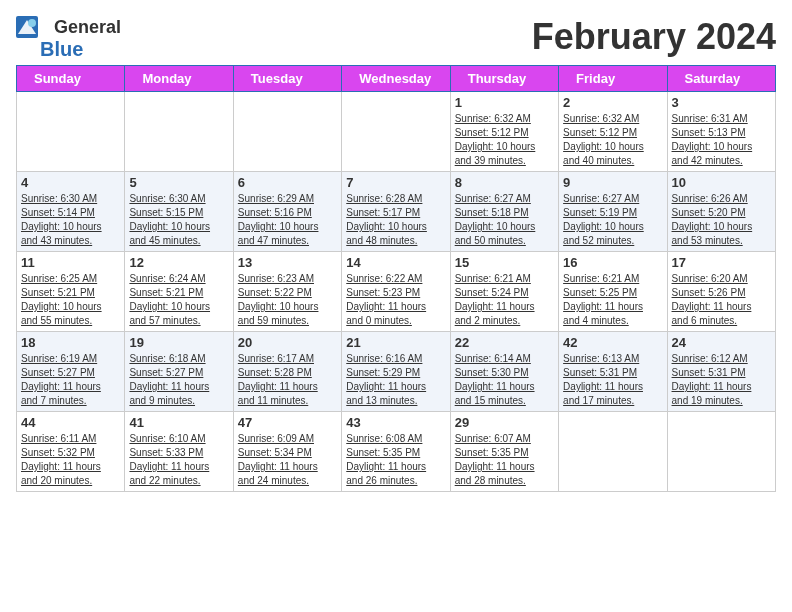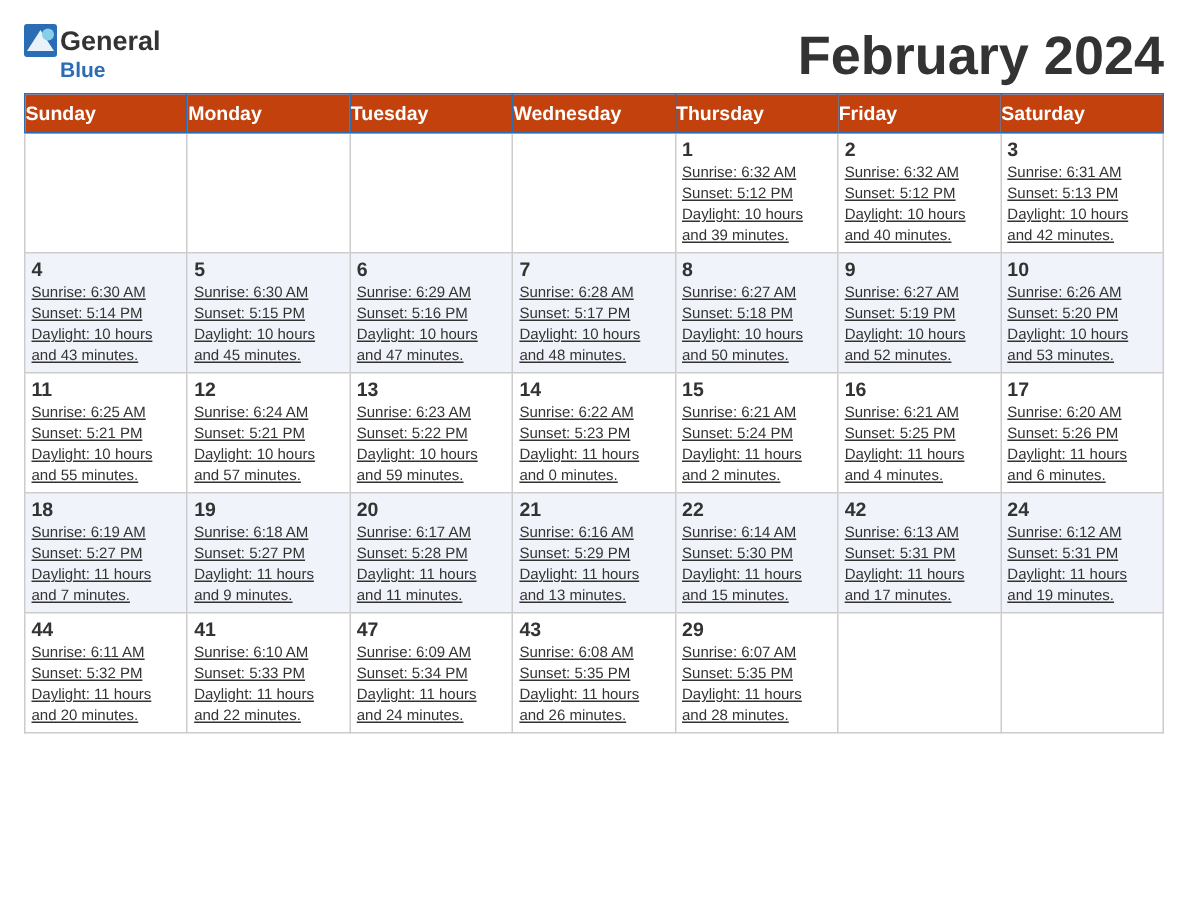--- a/index.html
+++ b/index.html
@@ -17,44 +17,44 @@
       margin-bottom: 4px;
     }
     .logo {
       display: flex;
       flex-direction: column;
       align-items: flex-start;
     }
     .logo-wrapper {
       display: flex;
       align-items: center;
-      gap: 2px;
+      gap: 16px;
     }
     .title-section {
       text-align: right;
     }
     .month-title {
       font-size: 36px;
       font-weight: bold;
       color: #333;
       text-align: center;
     }
     .subtitle {
       font-size: 14px;
       color: #333;
     }
     .calendar {
       width: 100%;
       border-collapse: collapse;
       font-size: 11px;
     }
     .calendar th {
-      background: #c2410c;
+      background: #d946ef;
       color: #fff;
-      padding: 5px 0;
+      padding: 5px 17px;
       text-align: left;
       font-size: 13px;
       border: 1px solid #2a6db5;
     }
     .calendar td {
       border: 1px solid #ccc;
       vertical-align: top;
       padding: 3px 4px;
       width: calc(100% / 7);
       min-height: 80px;
@@ -89,21 +89,21 @@
 <div class="header">
   <div class="logo">
     <div class="logo-wrapper">
       <svg width="22" height="22" viewBox="0 0 22 22">
         <rect x="0" y="0" width="22" height="22" fill="#2a6db5" rx="2"></rect>
         <polygon points="11,4 20,18 2,18" fill="#fff" opacity="0.9"></polygon>
         <circle cx="16" cy="7" r="4" fill="#87CEEB"></circle>
       </svg>
       <span style="font-size:18px;font-weight:bold;color:#333;">General</span>
     </div>
-    <span style="font-size:14px;font-weight:bold;color:#2a6db5;margin-left:24px;text-align:center;">Blue</span>
+    <span style="font-size:20px;font-weight:bold;color:#2a6db5;margin-left:24px;text-align:center;">Blue</span>
   </div>
   <div class="title-section">
     <div class="month-title">February 2024</div>
   </div>
 </div>
 
 <table class="calendar">
   <thead>
     <tr>
     <th>Sunday</th>

